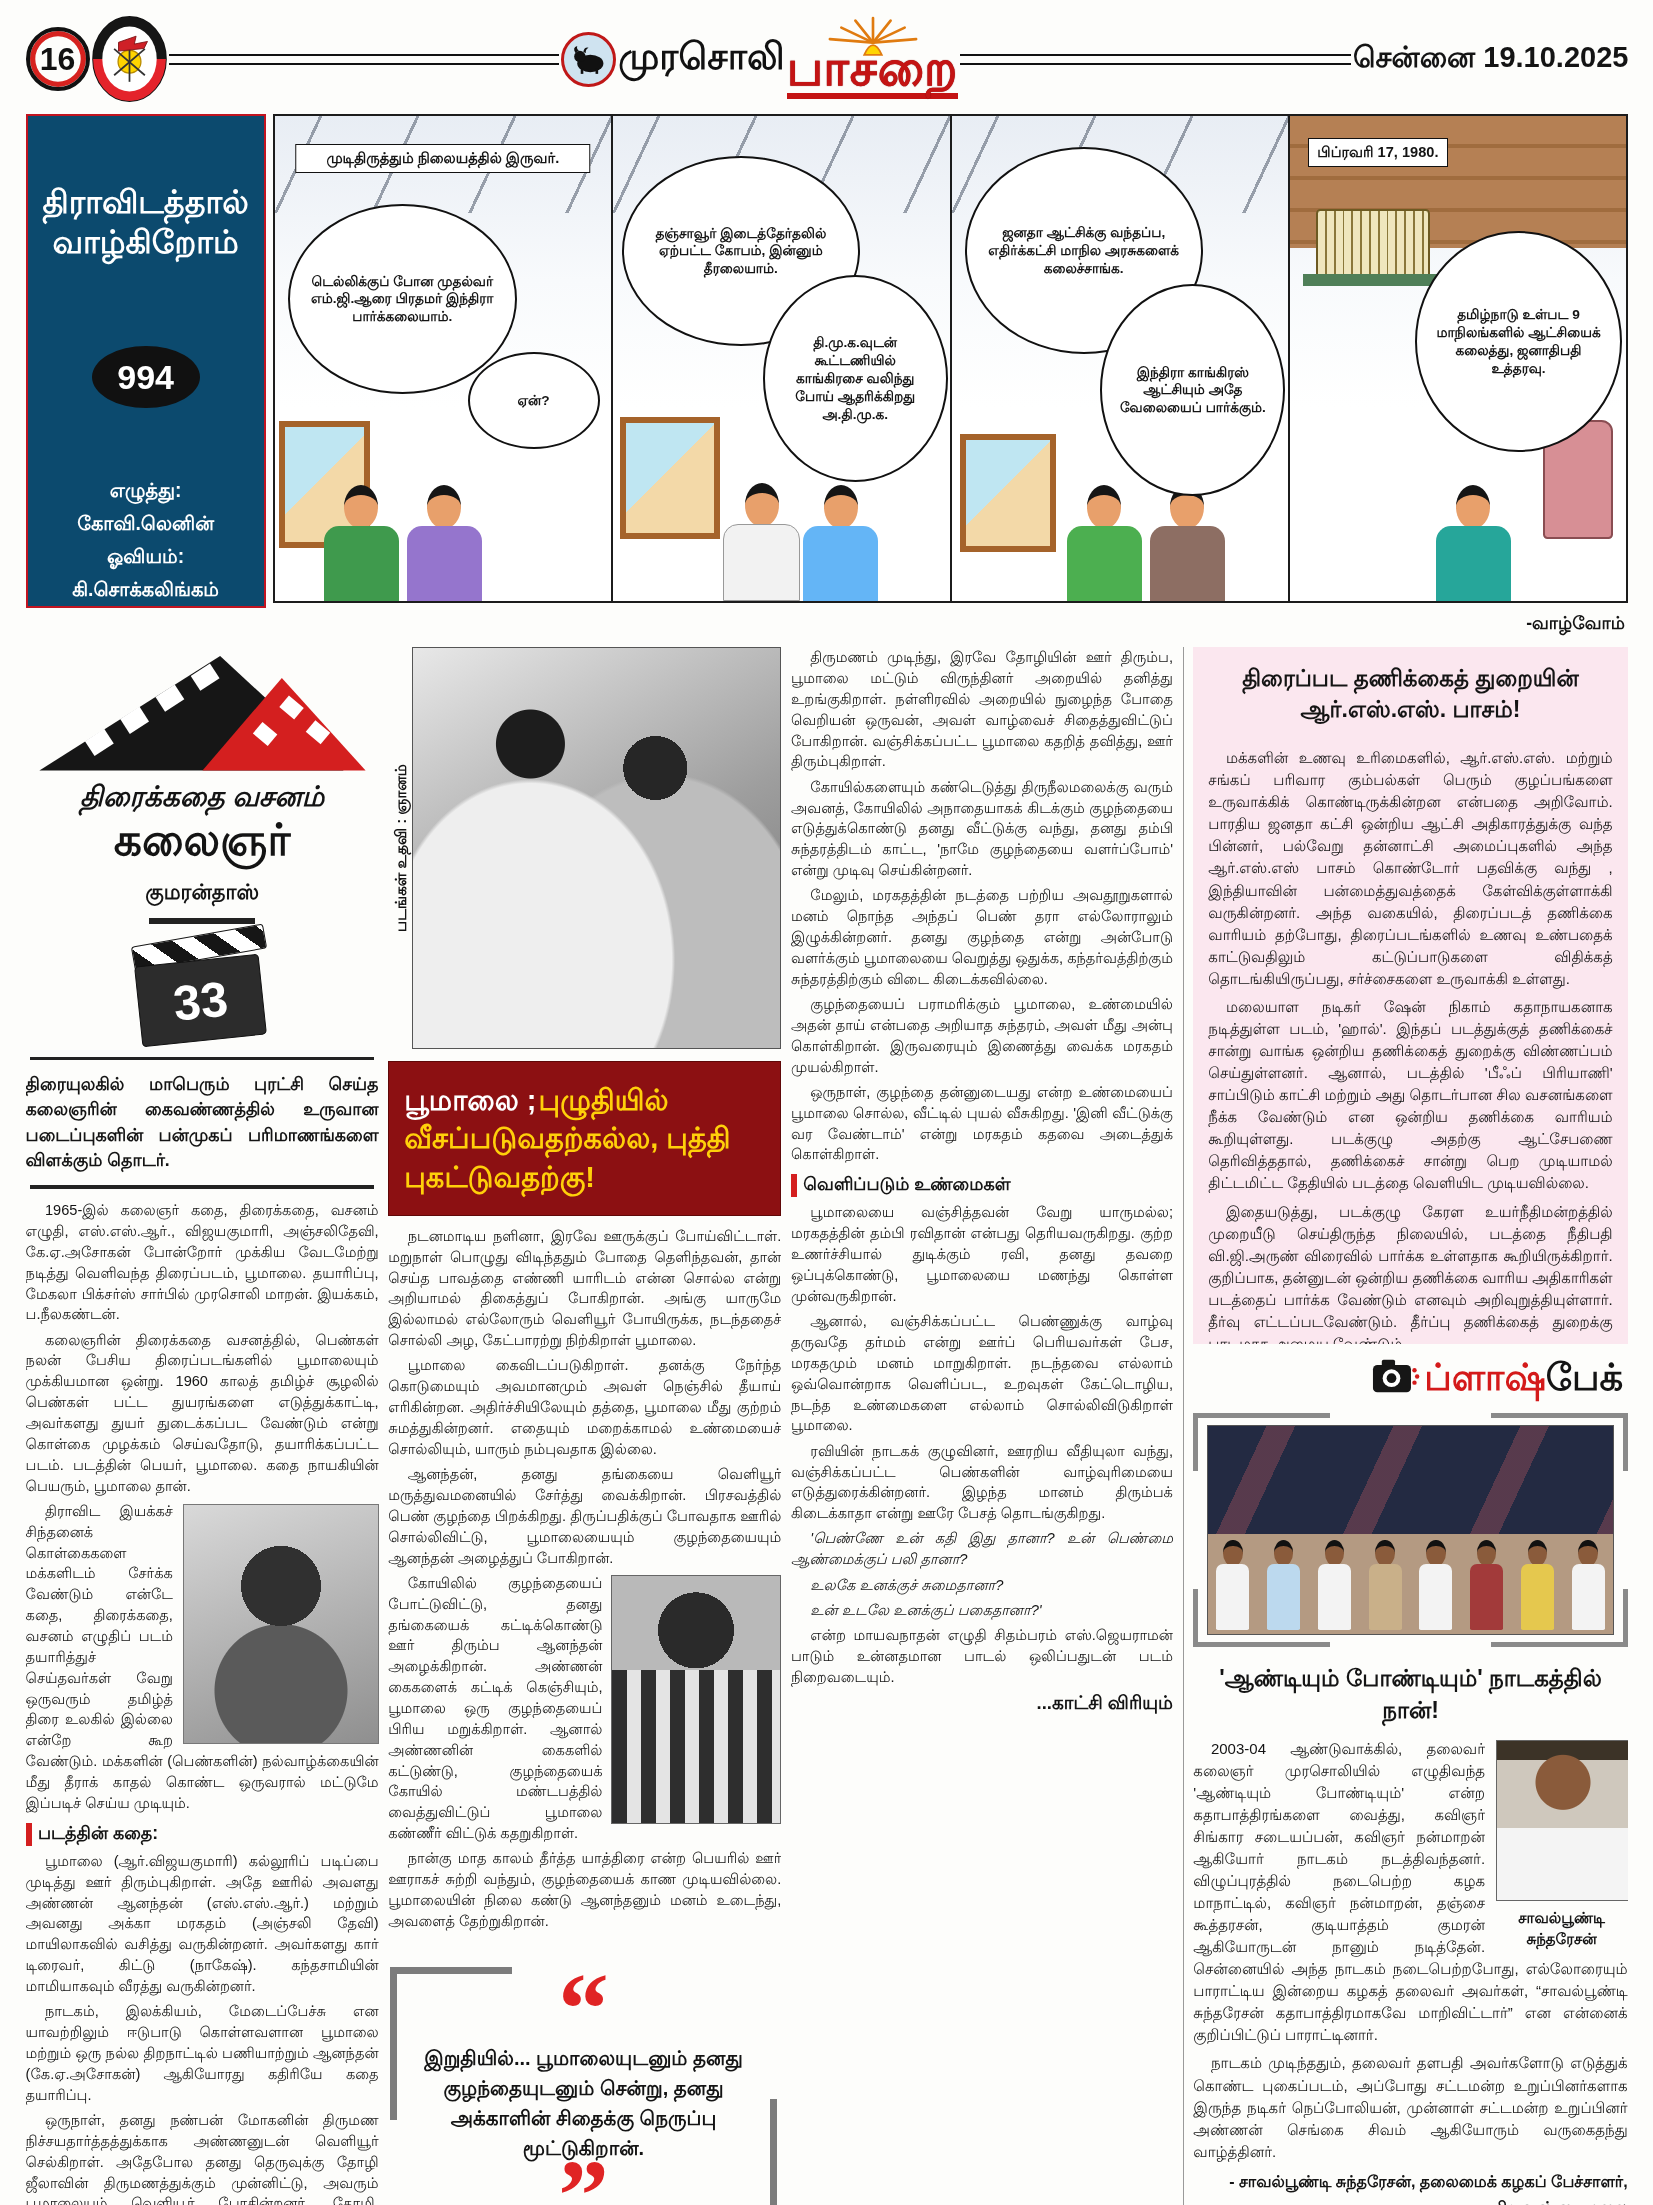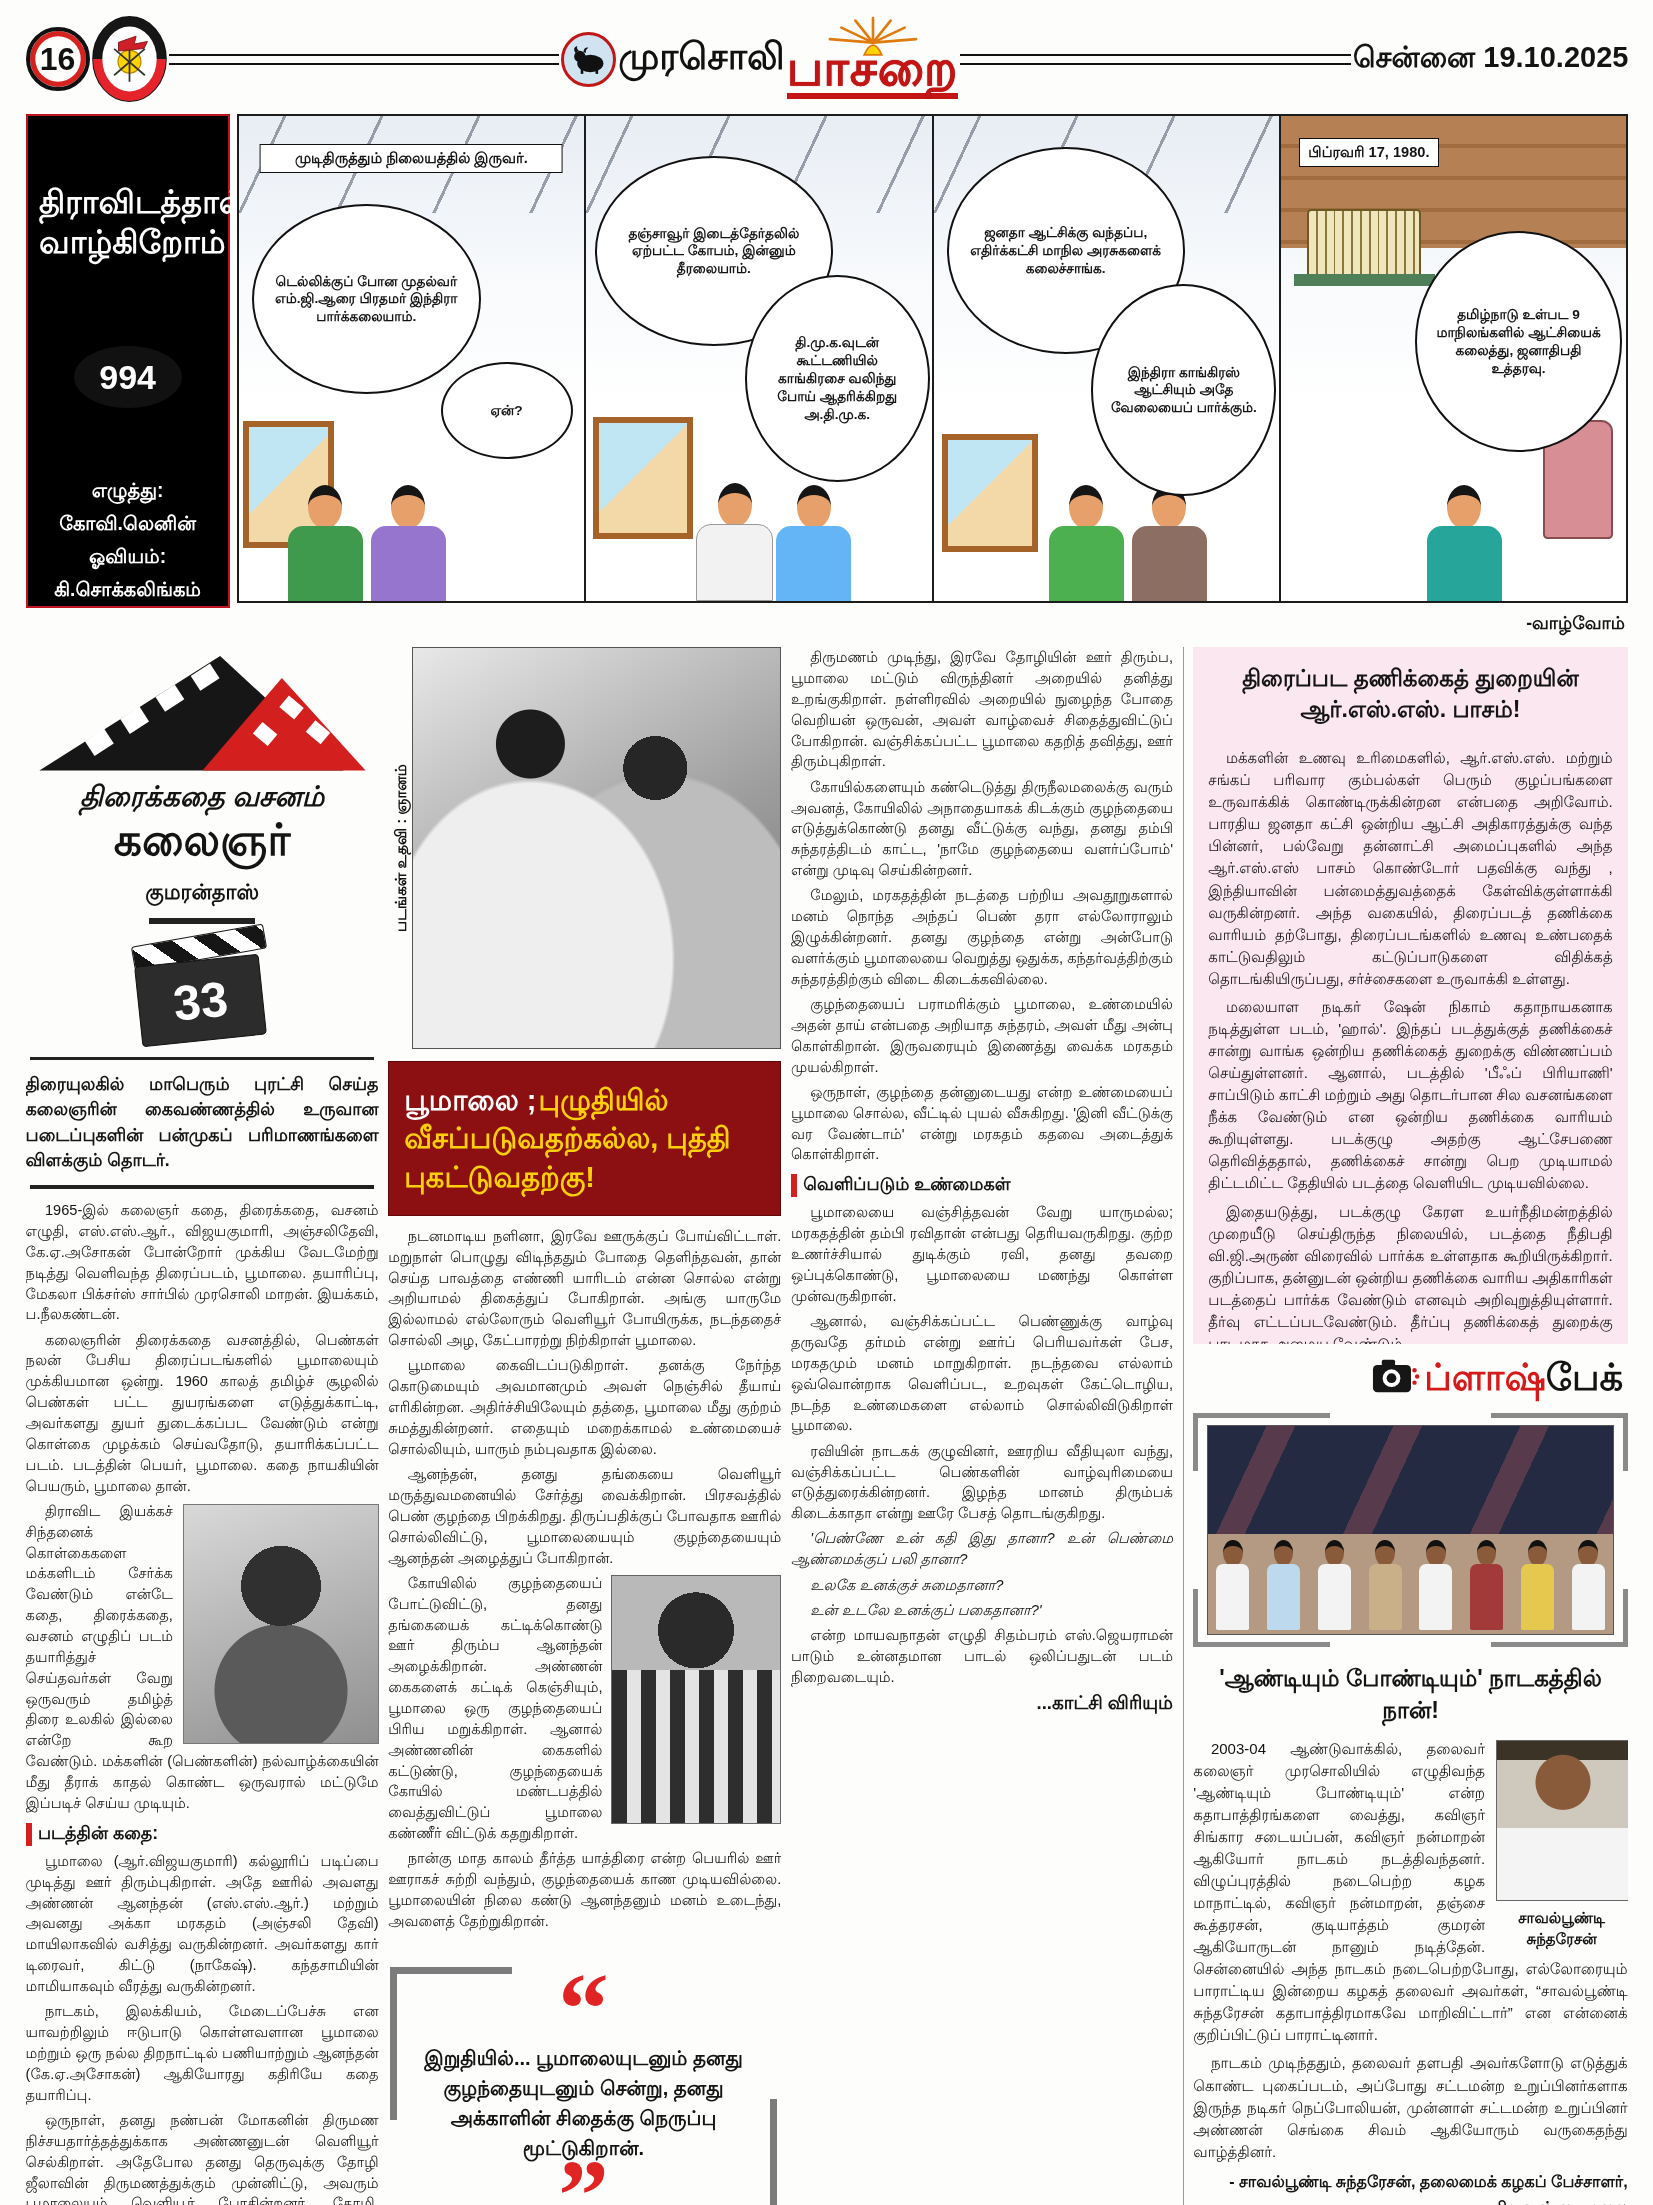--- a/index.html
+++ b/index.html
@@ -13,21 +13,21 @@
   .hline{flex:1;height:7px;border-top:2.6px solid #111;border-bottom:2.6px solid #111;}
   .bullcirc{width:49px;height:49px;border-radius:50%;background:#cfe3f0;border:3.5px solid #c01818;display:flex;align-items:center;justify-content:center;flex:0 0 auto;}
   .mast{font-size:37px;font-weight:700;color:#111;white-space:nowrap;}
   .pasarai{position:relative;padding-top:24px;flex:0 0 auto;text-align:center;}
   .pasarai .rays{position:absolute;top:-3.5px;left:50%;transform:translateX(-50%);}
   .pasarai .word{font-size:49px;font-weight:800;color:#c41414;text-shadow:0 0 0.9px #7a0a0a;letter-spacing:0.9px;border-bottom:6.2px solid #c41414;line-height:1;}
   .dateline{font-size:29px;font-weight:700;white-space:nowrap;}
 
   
   .comicwrap{display:flex;gap:7px;margin-top:8px;}
-  .redbox{width:204px;background:#000000;border:2.6px solid #c21420;color:#fff;text-align:center;padding:66px 11.5px 0 11.5px;box-sizing:border-box;}
+  .redbox{width:240px;background:#0c4a6e;border:2.6px solid #c21420;color:#fff;text-align:center;padding:66px 11.5px 0 11.5px;box-sizing:border-box;}
   .redbox .t{font-size:32px;font-weight:800;line-height:1.25;}
   .redbox .num{display:inline-block;background:#111;color:#fff;border-radius:50%;padding:11.5px 25.6px;font-size:34px;font-weight:800;margin-top:84px;}
   .redbox .cr{font-size:19.4px;font-weight:700;margin-top:66px;line-height:1.7;}
   .panels{flex:1;display:flex;border:2.2px solid #1c1c1c;background:#fff;height:485px;}
   .panel{flex:1;position:relative;border-right:2.2px solid #1c1c1c;overflow:hidden;background:linear-gradient(180deg,#e8edf4 0%,#f8fafc 34%,#ffffff 60%);}
   .panel:last-child{border-right:none;}
   .cap{position:absolute;background:#fff;border:1.8px solid #111;padding:4.4px 8.8px;font-size:14.6px;font-weight:700;z-index:4;}
   .bub{position:absolute;background:#fff;border:2.2px solid #111;border-radius:50%;display:flex;align-items:center;justify-content:center;text-align:center;font-size:13.7px;font-weight:700;padding:15px;box-sizing:border-box;z-index:3;line-height:1.3;}
   .beam{position:absolute;top:0;left:0;right:0;height:97px;background:repeating-linear-gradient(115deg,transparent 0 40px,#5b6575 40px 43px,transparent 43px 88px);opacity:.6;}
   .mirror{position:absolute;border:6.2px solid #a5632a;background:linear-gradient(135deg,#bfe6f2 0 45%,#f3d9a8 45% 100%);z-index:1;}
@@ -188,21 +188,21 @@
 
     <div class="panels">
 
       <div class="panel">
         <div class="beam"></div>
         <div class="cap" style="top:28px;left:50%;transform:translateX(-50%);width:82%;text-align:center;">முடிதிருத்தும் நிலையத்தில் இருவர்.</div>
         <div class="mirror" style="left:4.4px;bottom:53px;width:79px;height:115px;"></div>
         <div class="bub" style="top:88px;left:13.2px;width:229px;height:190px;">
             <span>டெல்லிக்குப் போன முதல்வர் எம்.ஜி.ஆரை பிரதமர் இந்திரா பார்க்கலையாம்.</span>
           </div>
-        <div class="bub" style="top:246px;right:11.5px;width:132px;height:97px;">
+        <div class="bub" style="top:236px;right:11.5px;width:132px;height:97px;">
             <span>ஏன்?</span>
           </div>
         <div class="person" style="left:49px;bottom:0;">
             <div class="hd"></div>
             <div class="bd" style="background:#3f9a4d;"></div>
           </div>
         <div class="person" style="left:132px;bottom:0;">
             <div class="hd"></div>
             <div class="bd" style="background:#9575cd;"></div>
           </div>

